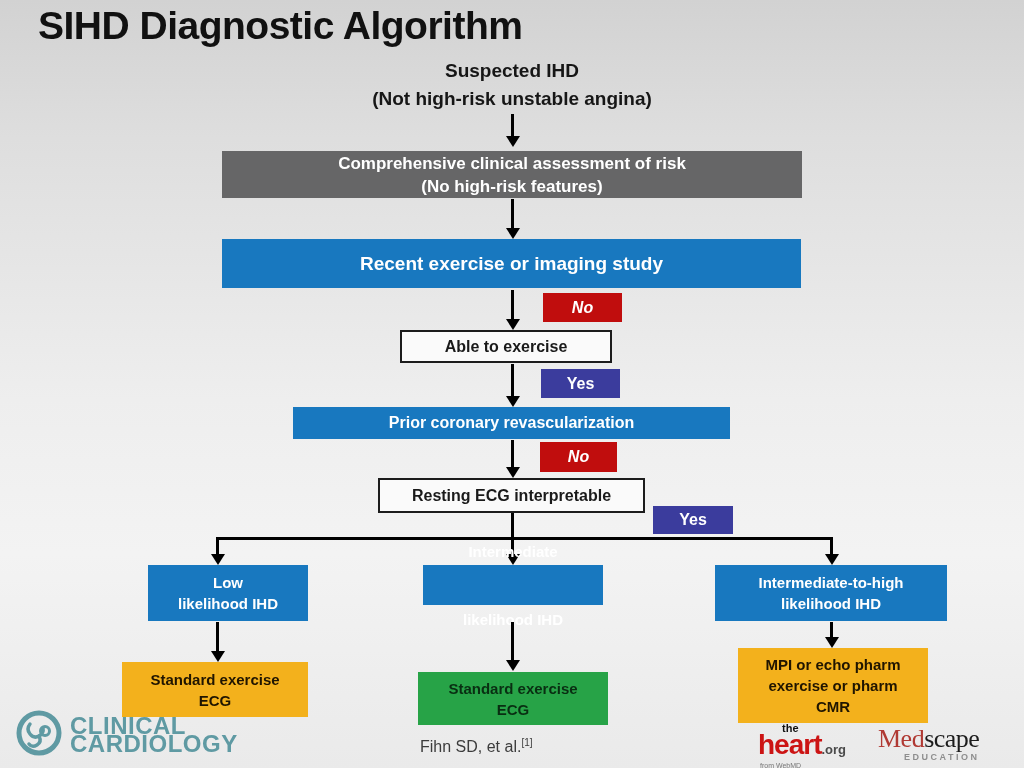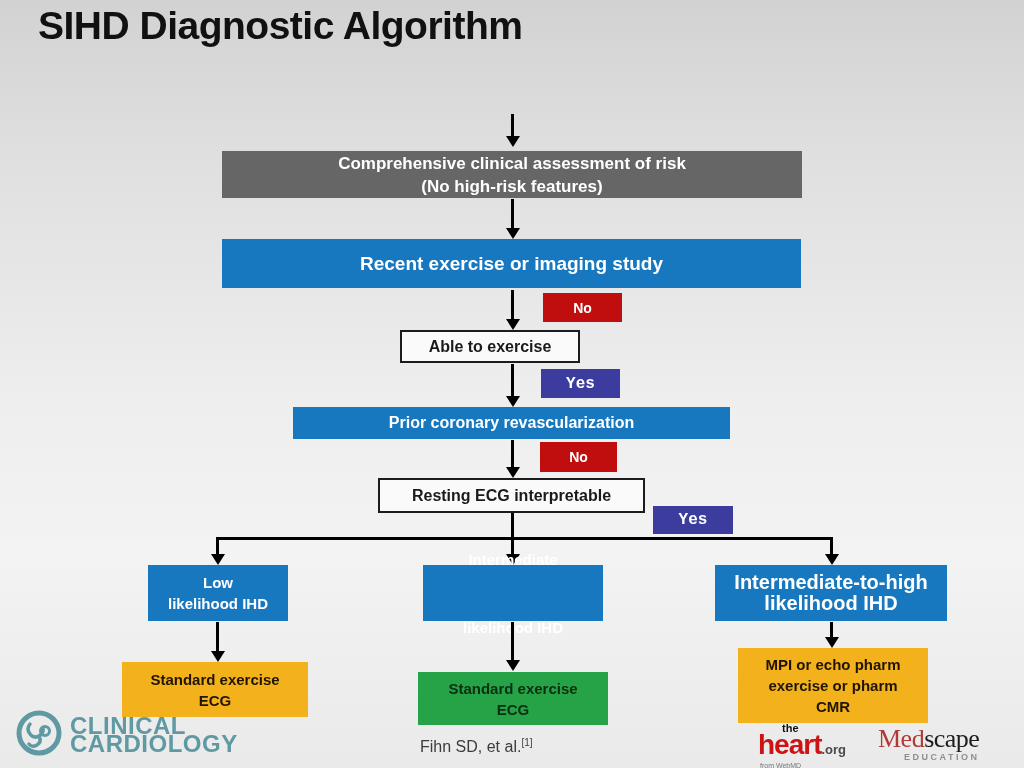--- a/index.html
+++ b/index.html
@@ -21,22 +21,22 @@
     text-align:center; font-size:19px; font-weight:bold; color:#161616; line-height:28px;
   }
   .box {
     position:absolute; display:flex; flex-direction:column;
     align-items:center; justify-content:center;
     text-align:center; font-weight:bold;
   }
   .box-gray   { background:#666667; color:#fff; font-size:17px; line-height:23px; }
   .box-blue   { background:#1878bf; color:#fff; }
   .box-white  { background:#fafafa; color:#1a1a1a; border:2px solid #1c1c1c; }
-  .box-red    { background:#c00d0d; color:#fff; font-size:14px; }
-  .box-purple { background:#3b3c9d; color:#fff; font-size:16px;font-family:Liberation Mono, monospace; }
+  .box-red    { background:#c00d0d; color:#fff; font-size:16px;font-style:italic; }
+  .box-purple { background:#3b3c9d; color:#fff; font-size:16px; }
   .box-yellow { background:#f3b11c; color:#201500; font-size:15px; line-height:21px; }
   .box-green  { background:#27a347; color:#092e12; font-size:15px; line-height:21px; }
 
   
   .av { position:absolute; width:3px; background:#000; }
   .av::after {
     content:""; position:absolute; left:-5.5px; bottom:-10px;
     border-left:7px solid transparent; border-right:7px solid transparent;
     border-top:11px solid #000;
   }
@@ -64,41 +64,45 @@
   .ms-black { color:#1c1c1c; }
   .ms-sub { font-family:"Liberation Sans", sans-serif; font-size:9px; font-weight:bold; letter-spacing:2.5px; color:#8e8e8e; margin-top:1px; }
 </style>
 </head>
 <body>
 
 <div class="slide">
 
   <div class="title">SIHD Diagnostic Algorithm</div>
 
+  <div class="start-text">
+    <span style="display:block">Suspected IHD</span>
+    <span style="display:block">(Not high-risk unstable angina)</span>
+  </div>
 
   <div class="av" style="left:511px; top:114px; height:23px;"></div>
   <div class="av" style="left:511px; top:199px; height:30px;"></div>
   <div class="av" style="left:511px; top:290px; height:30px;"></div>
   <div class="av" style="left:511px; top:364px; height:33px;"></div>
   <div class="av" style="left:511px; top:440px; height:28px;"></div>
 
   <div class="box box-gray" style="left:222px; top:151px; width:580px; height:47px;">
     <span>Comprehensive clinical assessment of risk</span>
     <span>(No high-risk features)</span>
   </div>
 
   <div class="box box-blue" style="left:222px; top:239px; width:579px; height:49px; font-size:19px;">
     <span>Recent exercise or imaging study</span>
   </div>
 
   <div class="box box-red" style="left:543px; top:293px; width:79px; height:29px;">
     <span>No</span>
   </div>
 
-  <div class="box box-white" style="left:400px; top:330px; width:180px; height:33px; font-size:16px;">
+  <div class="box box-white" style="left:400px; top:330px; width:212px; height:33px; font-size:16px;">
     <span>Able to exercise</span>
   </div>
 
   <div class="box box-purple" style="left:541px; top:369px; width:79px; height:29px;">
     <span>Yes</span>
   </div>
 
   <div class="box box-blue" style="left:293px; top:407px; width:437px; height:32px; font-size:16px;">
     <span>Prior coronary revascularization</span>
   </div>
@@ -113,29 +117,29 @@
 
   <div class="box box-purple" style="left:653px; top:506px; width:80px; height:28px;">
     <span>Yes</span>
   </div>
 
   <div class="hline" style="left:216px; top:537px; width:617px;"></div>
   <div class="av" style="left:216px; top:537px; height:18px;"></div>
   <div class="av" style="left:511px; top:513px; height:42px;"></div>
   <div class="av" style="left:830px; top:537px; height:18px;"></div>
 
-  <div class="box box-blue" style="left:148px; top:565px; width:140px; height:56px; font-size:15px; line-height:21px;align-items:center;">
+  <div class="box box-blue" style="left:148px; top:565px; width:160px; height:56px; font-size:15px; line-height:21px;align-items:center;">
     <span>Low</span>
     <span>likelihood IHD</span>
   </div>
-  <div class="box box-blue" style="left:423px; top:565px; width:180px; height:56px; font-size:15px; line-height:21px;gap:47px;">
+  <div class="box box-blue" style="left:423px; top:565px; width:180px; height:40px; font-size:15px; line-height:21px;gap:47px;">
     <span>Intermediate</span>
     <span>likelihood IHD</span>
   </div>
-  <div class="box box-blue" style="left:715px; top:565px; width:232px; height:56px; font-size:20px; line-height:21px;">
+  <div class="box box-blue" style="left:715px; top:565px; width:232px; height:56px; font-size:15px; line-height:21px;">
     <span>Intermediate-to-high</span>
     <span>likelihood IHD</span>
   </div>
 
   <div class="av" style="left:216px; top:622px; height:30px;"></div>
   <div class="av" style="left:511px; top:622px; height:39px;"></div>
   <div class="av" style="left:830px; top:622px; height:16px;"></div>
 
   <div class="box box-yellow" style="left:122px; top:662px; width:186px; height:55px;">
     <span>Standard exercise</span>

